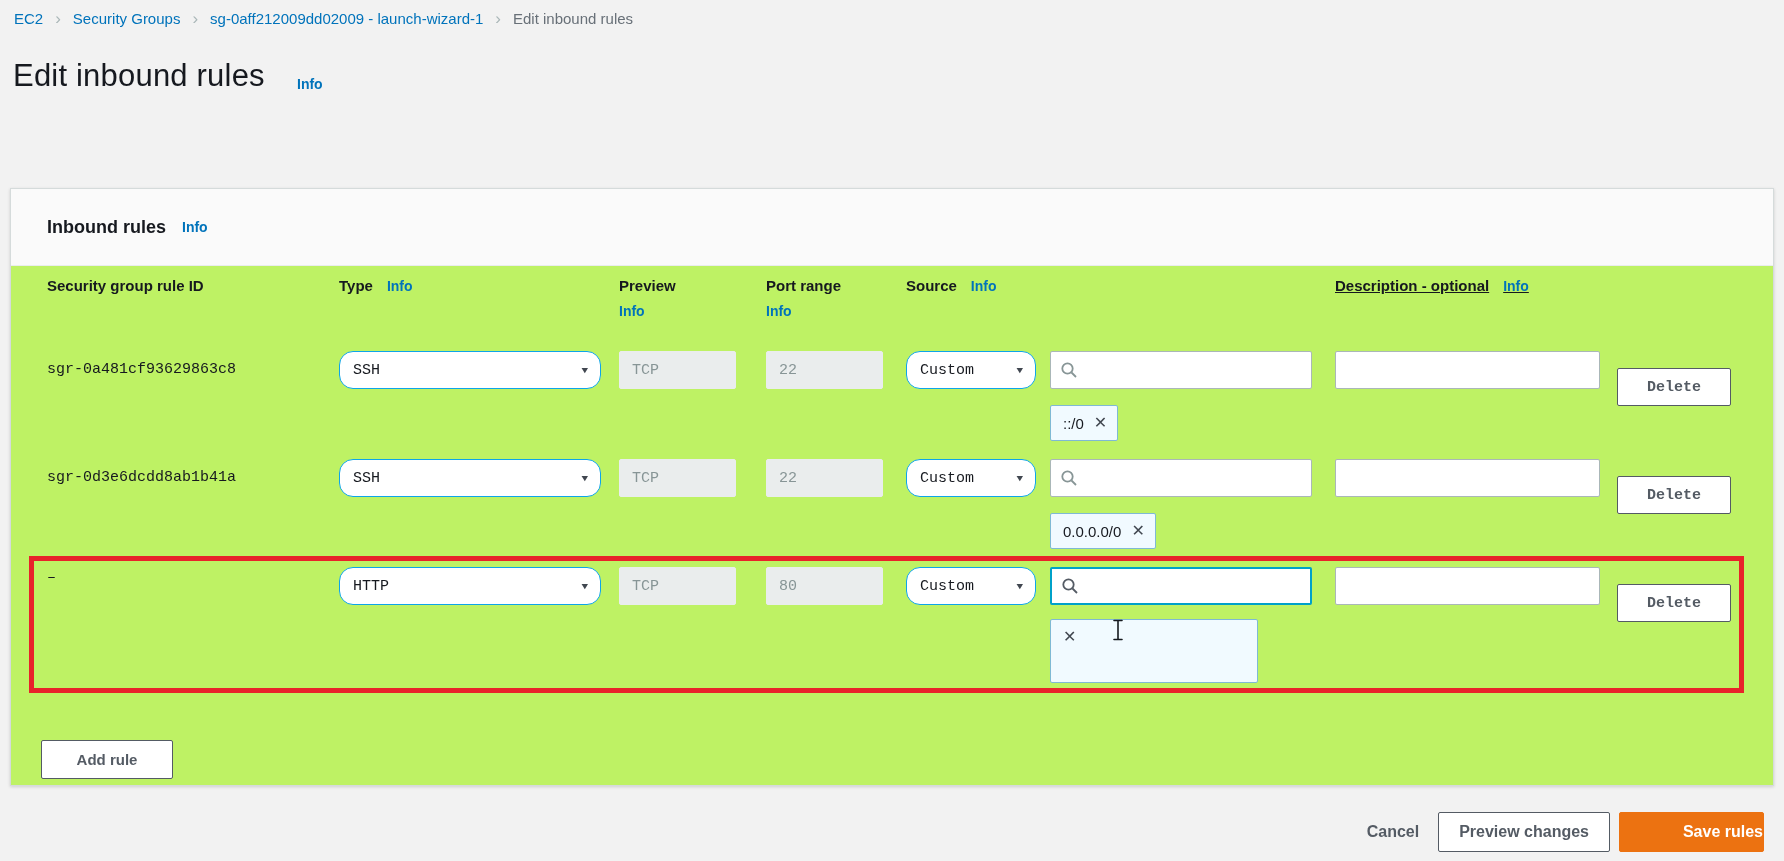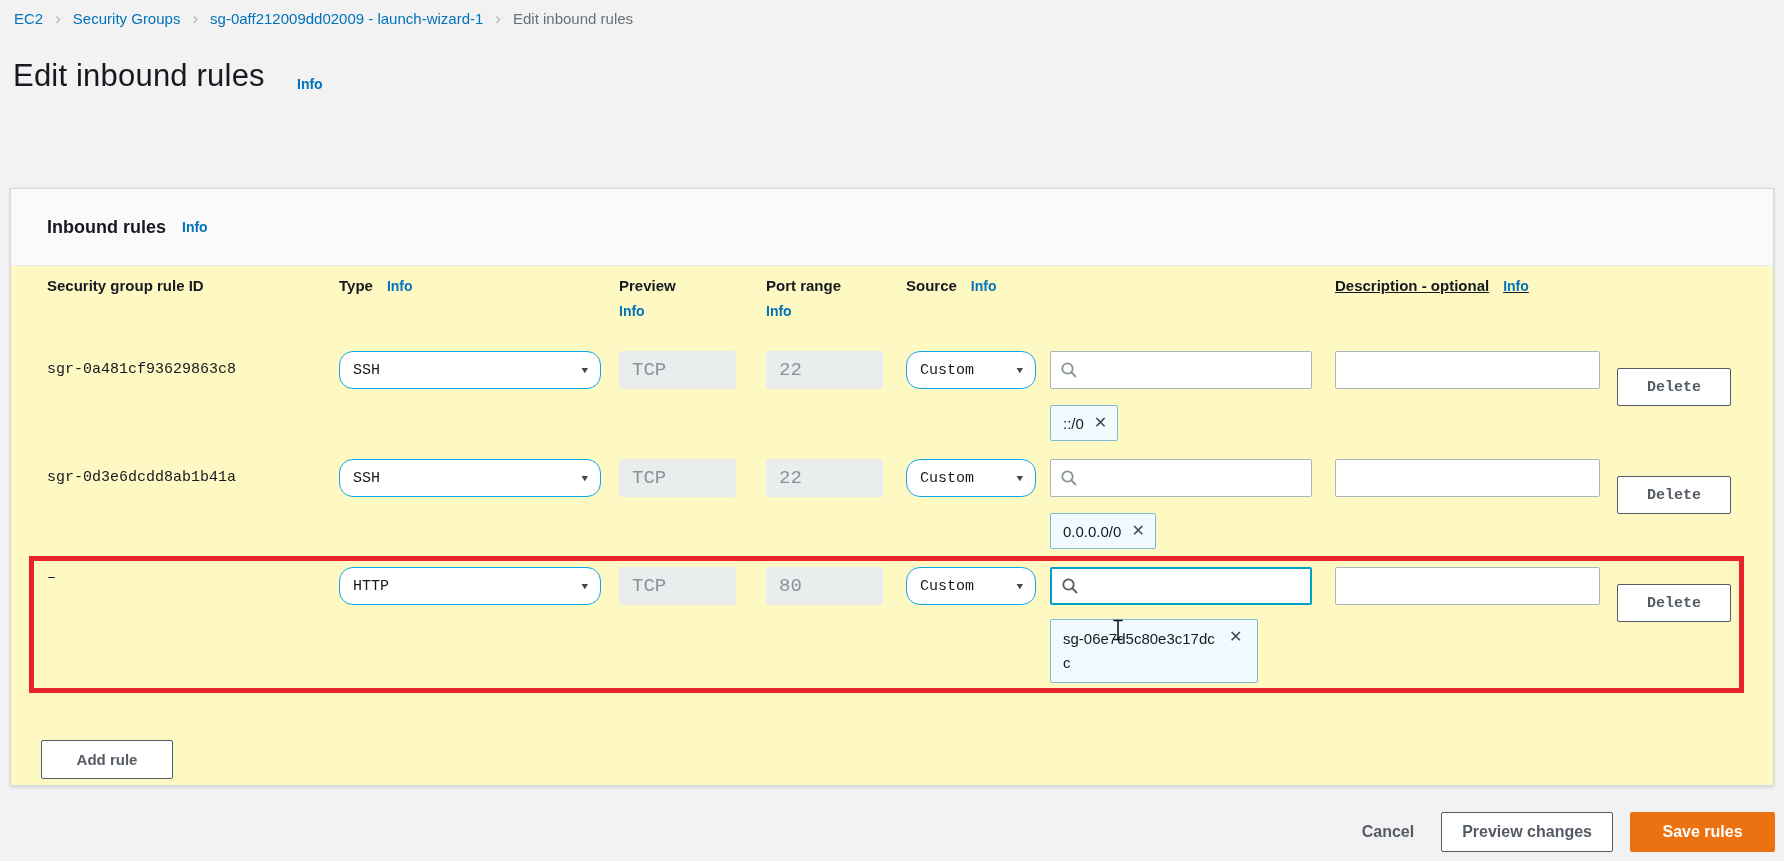--- a/index.html
+++ b/index.html
@@ -14,21 +14,21 @@
   .crumb-sep { color:#aab7b8; font-size:17px; line-height:1; }
 
   
   .page-title { position:absolute; left:13px; top:58px; font-size:31px; font-weight:400; color:#16191f; letter-spacing:.2px; }
   .info-link { color:#0073bb; font-size:14px; font-weight:700; text-decoration:none; cursor:pointer; }
   .title-info { position:absolute; left:297px; top:76px; }
   .page-desc { position:absolute; left:13px; top:118px; font-size:15px; color:#414750; }
 
   
   .panel { position:absolute; left:10px; top:188px; width:1764px; height:598px;
-           background:#fef9c3; border:1px solid #d5dbdb; box-shadow:0 1px 3px rgba(0,0,0,.15); }
+           background:#bef264; border:1px solid #d5dbdb; box-shadow:0 1px 3px rgba(0,0,0,.15); }
   .panel-header { position:absolute; left:0; top:0; width:100%; height:77px; background:#fafafa;
                   border-bottom:1px solid #eaeded; display:flex; align-items:center; padding-left:36px; gap:16px; }
   .panel-title { font-size:18px; font-weight:700; color:#16191f; }
 
   
   .thead { position:absolute; left:0; top:88px; width:100%; font-size:15px; font-weight:700; }
   .th { position:absolute; top:0; display:flex; gap:14px; align-items:baseline; }
   .th .info-link { font-size:14px; }
   .th-stack { display:flex; flex-direction:column; gap:9px; }
 
@@ -42,21 +42,21 @@
   .c-src   { left:895px; width:130px; }
   .c-search{ left:1039px; width:262px; }
   .c-desc  { left:1324px; width:265px; }
   .c-del   { left:1606px; width:114px; }
 
   .select { width:100%; height:38px; background:#fff; border:1px solid #0ea5e9; border-radius:14px;
             display:flex; align-items:center; justify-content:space-between; padding:0 12px 0 13px;
             font-size:15px; cursor:pointer; }
   .caret { font-size:11px; color:#414750; transform:scaleY(.85); }
   .dis-field { width:100%; height:38px; background:#eaeded; border:1px solid #eaeded; border-radius:2px;
-               display:flex; align-items:center; padding-left:12px; font-size:19px; color:#879596; }
+               display:flex; align-items:center; padding-left:12px; font-size:15px; color:#879596; }
   .search-box { width:100%; height:38px; background:#fff; border:1px solid #aab7b8; border-radius:2px;
                 display:flex; align-items:center; padding-left:9px; gap:8px; }
   .search-box.focused { border:2px solid #00a1c9; }
   .search-box input { border:none; outline:none; flex:1; height:30px; font-size:15px; font-family:inherit; background:transparent; min-width:0; }
   .text-input { width:100%; height:38px; background:#fff; border:1px solid #aab7b8; border-radius:2px;
                 padding:0 10px; font-size:15px; font-family:inherit; outline:none; }
   .btn { height:38px; background:#fff; border:1px solid #545b64; border-radius:2px; color:#545b64;
          font-size:15px; font-weight:700; font-family:inherit; cursor:pointer;margin-top:17px; }
   .btn-delete { width:114px; }
 
@@ -69,26 +69,26 @@
   .token.multi .x { margin-top:2px; }
 
   
   .red-box { position:absolute; left:18px; top:367px; width:1715px; height:137px;
              border:5px solid #e8232a; z-index:5; pointer-events:none; }
   .ibeam { position:absolute; left:1101px; top:430px; z-index:6; pointer-events:none; }
 
   .add-rule { position:absolute; left:30px; top:534px; width:132px; height:39px; }
 
   
-  .footer { position:absolute; left:11px; top:812px; width:1774px; height:40px; display:flex; justify-content:flex-end; gap:17px; }
+  .footer { position:absolute; left:0; top:812px; width:1774px; height:40px; display:flex; justify-content:flex-end; gap:9px; }
   .btn-link { border:none; background:transparent; color:#545b64; font-size:16px; font-weight:700; font-family:inherit; cursor:pointer; padding:0 10px; }
   .btn-normal { height:40px; padding:0 20px; background:#fff; border:1px solid #545b64; border-radius:2px;
                 color:#545b64; font-size:16px; font-weight:700; font-family:inherit; cursor:pointer; }
   .btn-primary { height:40px; width:145px; background:#ec7211; border:1px solid #ec7211; border-radius:2px;
-                 color:#fff; font-size:16px; font-weight:700; font-family:inherit; cursor:pointer; margin-right:10px; }
+                 color:#fff; font-size:16px; font-weight:700; font-family:inherit; cursor:pointer; margin-right:10px;text-align:right; }
 </style>
 </head>
 <body>
 
 <div id="app">
 
   <nav class="breadcrumb">
     <a class="crumb-link">EC2</a>
     <span class="crumb-sep">›</span>
     <a class="crumb-link">Security Groups</a>
@@ -247,21 +247,20 @@
         </div>
       </div>
       <div class="cell c-desc">
         <input class="text-input" type="text" value="" style="">
       </div>
       <div class="cell c-del">
         <button class="btn btn-delete">Delete</button>
       </div>
     </div>
     <div class="token multi" style="top:430px;">
-      <span class="token-text">sg-06e7d5c80e3c17dcc</span>
       <span class="x">✕</span>
     </div>
     <svg class="ibeam" width="12" height="22" viewBox="0 0 12 22">
       <path d="M2 1.5 H10 M6 1.5 V20.5 M2 20.5 H10" stroke="#16191f" stroke-width="1.6" fill="none" stroke-linecap="round"></path>
     </svg>
 
     <button class="btn add-rule">Add rule</button>
   </section>
 
   <div class="footer">

